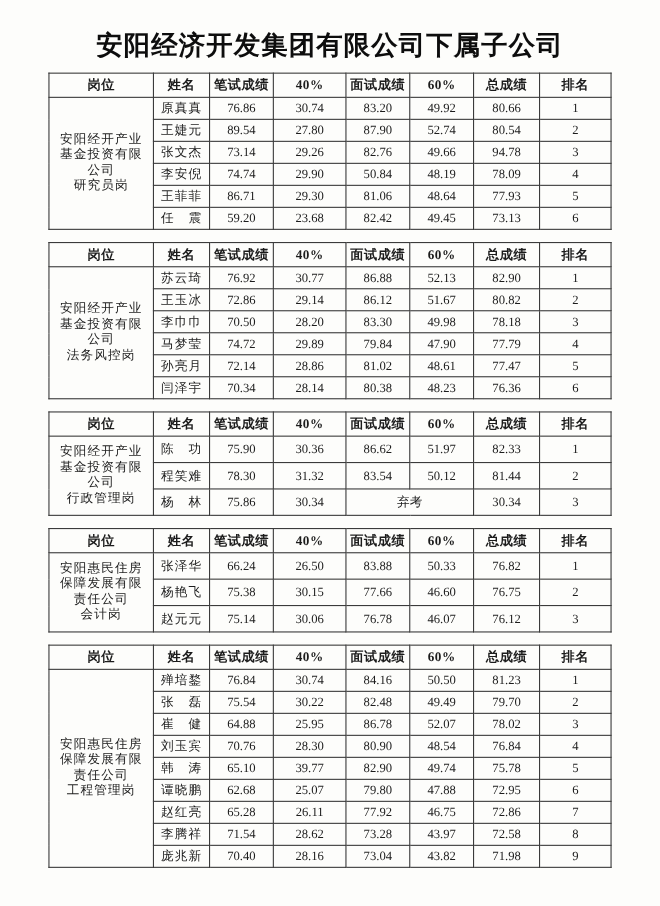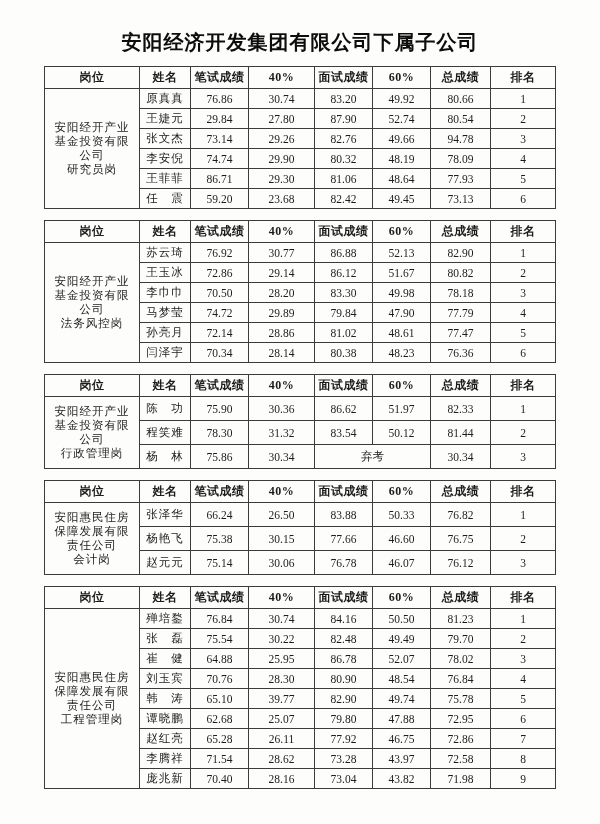--- a/index.html
+++ b/index.html
@@ -13,21 +13,21 @@
   }
   .page {
     width: 600px;
     height: 824px;
     position: relative;
   }
   .doc-title {
     margin: 0;
     padding-top: 30px;
     text-align: center;
-    font-size: 20px;
+    font-size: 24px;
     font-weight: bold;
     line-height: 25px;
     letter-spacing: 1px;
     color: #0d0d0d;
   }
   .tables-wrap {
     margin-top: 11px;
   }
   table.score-table {
     width: 511px;
@@ -105,41 +105,41 @@
             <td class="name-cell">原真真</td>
             <td class="score-cell">76.86</td>
             <td class="score-cell">30.74</td>
             <td class="score-cell">83.20</td>
             <td class="score-cell">49.92</td>
             <td class="score-cell">80.66</td>
             <td class="rank-cell">1</td>
           </tr>
           <tr>
             <td class="name-cell">王婕元</td>
-            <td class="score-cell">29.84</td>
+            <td class="score-cell">89.54</td>
             <td class="score-cell">27.80</td>
             <td class="score-cell">87.90</td>
             <td class="score-cell">52.74</td>
             <td class="score-cell">80.54</td>
             <td class="rank-cell">2</td>
           </tr>
           <tr>
             <td class="name-cell">张文杰</td>
             <td class="score-cell">73.14</td>
             <td class="score-cell">29.26</td>
             <td class="score-cell">82.76</td>
             <td class="score-cell">49.66</td>
             <td class="score-cell">94.78</td>
             <td class="rank-cell">3</td>
           </tr>
           <tr>
             <td class="name-cell">李安倪</td>
             <td class="score-cell">74.74</td>
             <td class="score-cell">29.90</td>
-            <td class="score-cell">80.32</td>
+            <td class="score-cell">50.84</td>
             <td class="score-cell">48.19</td>
             <td class="score-cell">78.09</td>
             <td class="rank-cell">4</td>
           </tr>
           <tr>
             <td class="name-cell">王菲菲</td>
             <td class="score-cell">86.71</td>
             <td class="score-cell">29.30</td>
             <td class="score-cell">81.06</td>
             <td class="score-cell">48.64</td>

